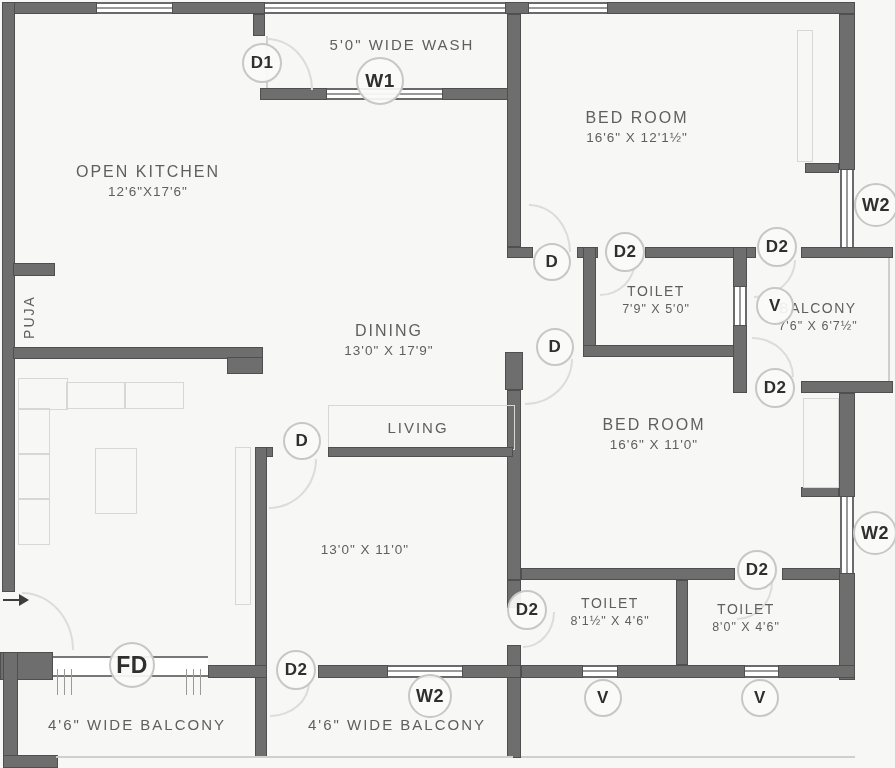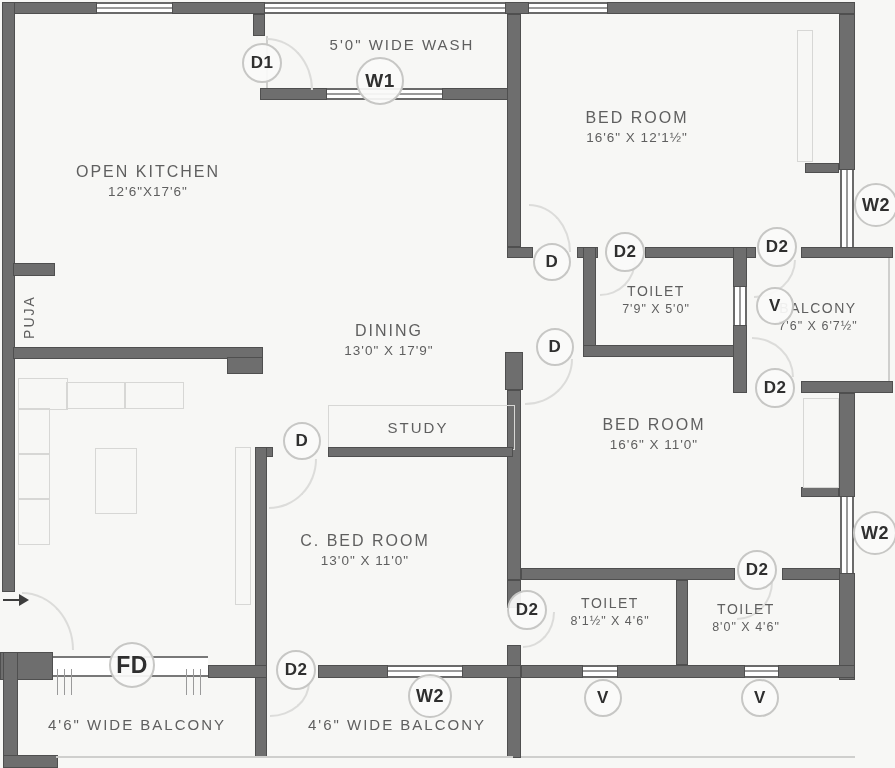--- a/index.html
+++ b/index.html
@@ -159,28 +159,27 @@
     </div>
   <div class="room sm" style="left:818px;top:317px">
     <span class="nm">BALCONY</span>
     <span class="dm">7'6" X 6'7½"</span>
     </div>
   <div class="room" style="left:389px;top:340px">
     <span class="nm">DINING</span>
     <span class="dm">13'0" X 17'9"</span>
     </div>
   <div class="room" style="left:418px;top:428px">
-    <span class="nm" style="font-size:15px">STUDY</span>
+    <span class="nm" style="font-size:15px">LIVING</span>
     </div>
   <div class="room" style="left:654px;top:434px">
     <span class="nm">BED ROOM</span>
     <span class="dm">16'6" X 11'0"</span>
     </div>
   <div class="room" style="left:365px;top:550px">
-    <span class="nm">C. BED ROOM</span>
     <span class="dm">13'0" X 11'0"</span>
     </div>
   <div class="room sm" style="left:610px;top:612px">
     <span class="nm">TOILET</span>
     <span class="dm">8'1½" X 4'6"</span>
     </div>
   <div class="room sm" style="left:746px;top:618px">
     <span class="nm">TOILET</span>
     <span class="dm">8'0" X 4'6"</span>
     </div>

